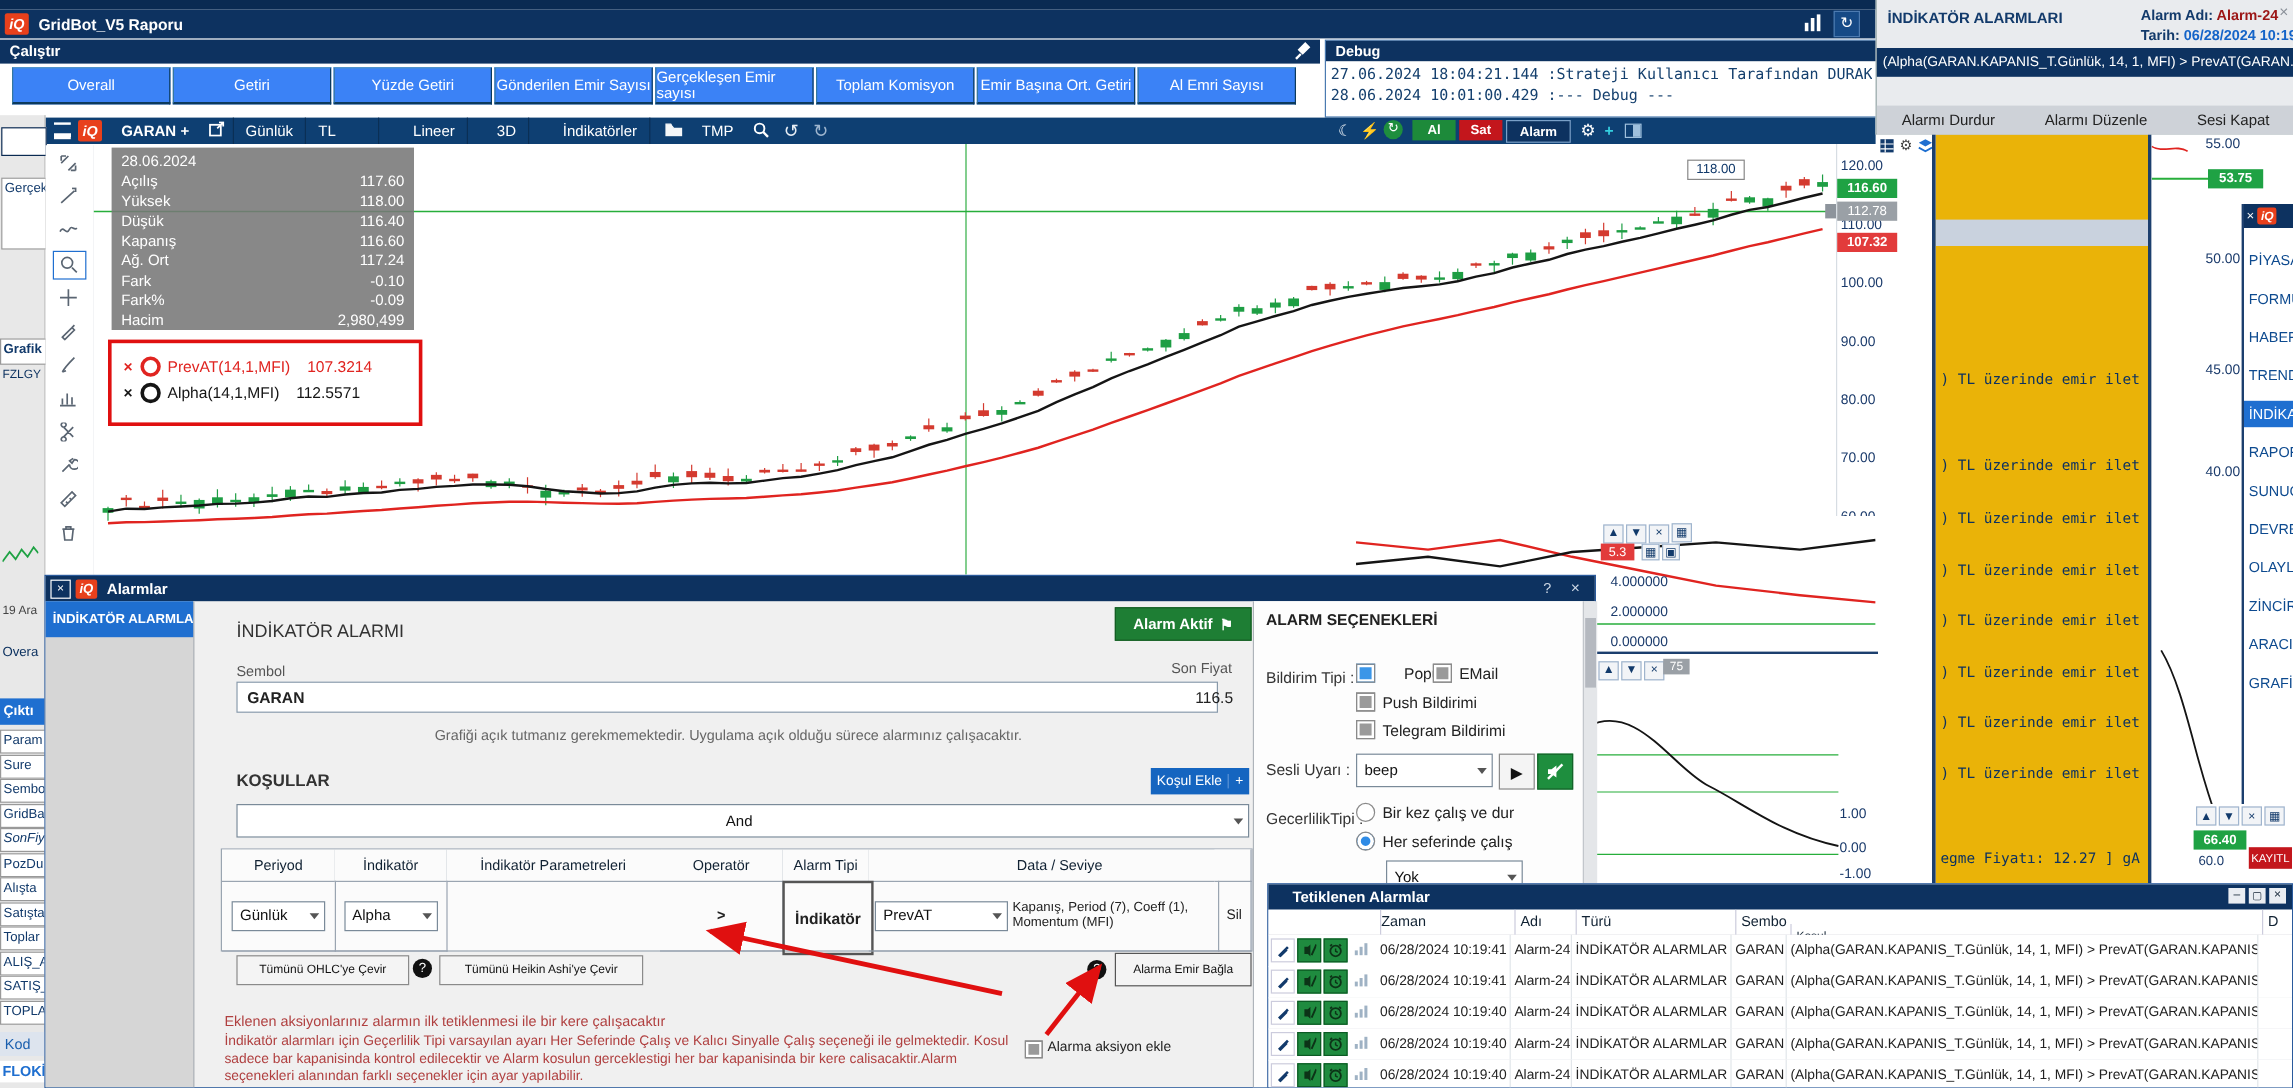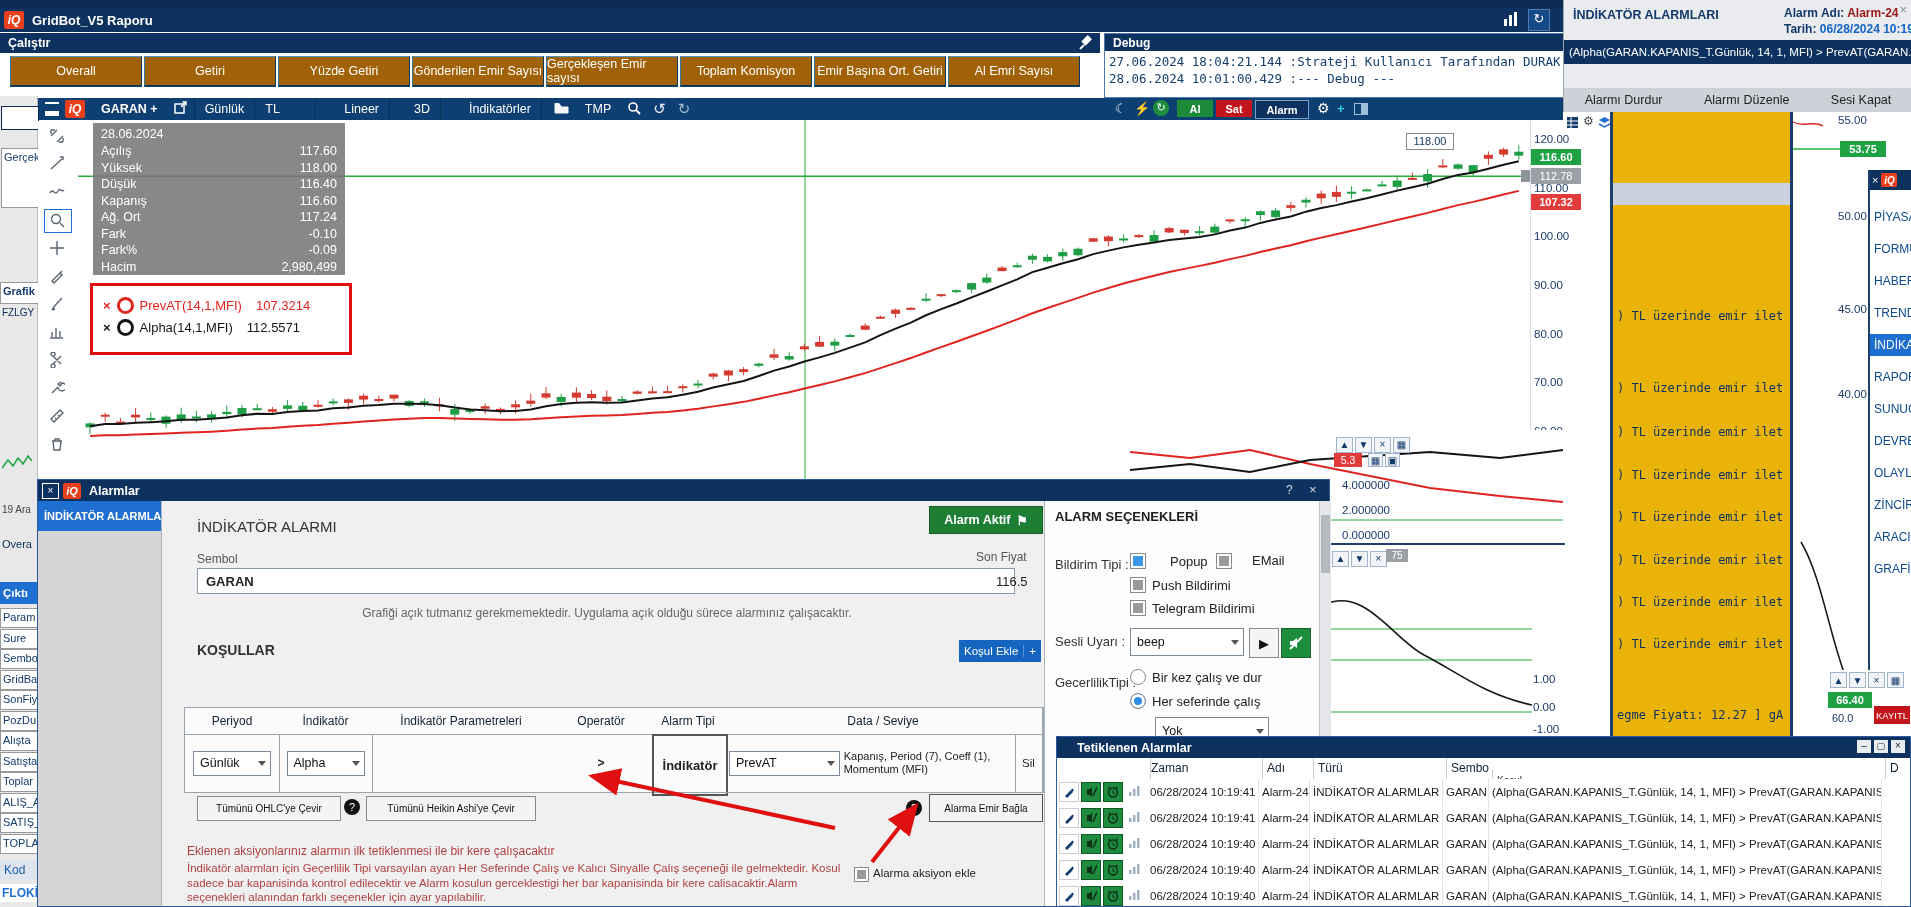--- a/index.html
+++ b/index.html
@@ -2,21 +2,21 @@
 <html><head>
 <meta charset="utf-8">
 <style>
   html,body{margin:0;padding:0;background:#c7cdd4;}
   #root{position:relative;width:1911px;height:907px;background:#ffffff;overflow:hidden;
         font-family:"Liberation Sans",sans-serif;color:#222;}
   .abs{position:absolute;}
   .navy{background:#0d3260;color:#fff;}
   .mono{font-family:"DejaVu Sans Mono",monospace;}
   
-  .rep-btn{background:#a16207;color:#fff;font-size:12.5px;display:flex;align-items:center;justify-content:center;
+  .rep-btn{background:#3b82f6;color:#fff;font-size:12.5px;display:flex;align-items:center;justify-content:center;
            border-top:1px solid #4d93c4;border-left:1px solid #35779f;border-right:1px solid #0c3a5c;border-bottom:2px solid #0c3a5c;cursor:pointer;}
   .tb-item{color:#fff;font-size:12.5px;display:flex;align-items:center;padding:0 10px;height:22px;border-right:1px solid #0a2f55;cursor:pointer;}
   .tb-icon{color:#e8eef5;font-size:13px;padding:0 6px;cursor:pointer;}
   .iq-logo{background:#e8401c;color:#fff;font-weight:bold;font-style:italic;display:flex;align-items:center;justify-content:center;border-radius:2px;}
   
   .rail-box{background:#fff;border:1px solid #999;color:#123a6b;font-size:11px;line-height:17px;overflow:hidden;white-space:nowrap;padding-left:2px;}
   
   .winbar{background:#0d3260;color:#fff;display:flex;align-items:center;}
   .ctl-box{width:15px;height:14px;border:1px solid #9fb4cd;background:#f2f4f7;color:#123a6b;font-size:10px;
            display:inline-flex;align-items:center;justify-content:center;margin-left:2px;cursor:pointer;}
@@ -140,21 +140,21 @@
         </svg>
     </div>
     <div class="abs" style="left:2px;top:408px;font-size:10px;color:#444;">19 Ara</div>
     <div class="abs" style="left:2px;top:442px;font-size:11px;color:#0d3260;">Overa</div>
     <div class="abs" style="left:0;top:486px;width:37px;height:22px;background:#1f6fd0;color:#fff;font-weight:bold;font-size:11.5px;line-height:22px;padding-left:3px;overflow:hidden;">Çıktı</div>
     <div id="rail-items">
         <div class="rail-box abs" style="left: 0px; top: 512px; width: 35px; height: 18px;">Param</div>
         <div class="rail-box abs" style="left: 0px; top: 532.5px; width: 35px; height: 18px;">Sure</div>
         <div class="rail-box abs" style="left: 0px; top: 553px; width: 35px; height: 18px;">Sembo</div>
         <div class="rail-box abs" style="left: 0px; top: 573.5px; width: 35px; height: 18px;">GridBa</div>
-        <div class="rail-box abs" style="left: 0px; top: 594px; width: 35px; height: 18px;">SonFiy</div>
+        <div class="rail-box abs" style="left: 0px; top: 594px; width: 35px; height: 18px; font-style: italic;">SonFiy</div>
         <div class="rail-box abs" style="left: 0px; top: 614.5px; width: 35px; height: 18px;">PozDu</div>
         <div class="rail-box abs" style="left: 0px; top: 635px; width: 35px; height: 18px;">Alışta</div>
         <div class="rail-box abs" style="left: 0px; top: 655.5px; width: 35px; height: 18px;">Satışta</div>
         <div class="rail-box abs" style="left: 0px; top: 676px; width: 35px; height: 18px;">Toplar</div>
         <div class="rail-box abs" style="left: 0px; top: 696.5px; width: 35px; height: 18px;">ALIŞ_A</div>
         <div class="rail-box abs" style="left: 0px; top: 717px; width: 35px; height: 18px;">SATIŞ_</div>
         <div class="rail-box abs" style="left: 0px; top: 737.5px; width: 35px; height: 18px;">TOPLA</div>
       </div>
     <div class="abs" style="left:0;top:764px;width:37px;height:20px;background:#dde4ee;color:#1a5fae;font-size:12px;line-height:20px;padding-left:4px;">Kod</div>
     <div class="abs" style="left:0;top:788px;width:37px;height:18px;background:#fff;color:#1f6fd0;font-weight:bold;font-size:12px;line-height:18px;padding-left:2px;overflow:hidden;">FLOKİ</div>
@@ -627,20 +627,24 @@
     <div class="abs" style="left:159px;top:72px;font-size:12px;color:#555;">Sembol</div>
     <div class="abs" style="left:938px;top:70px;font-size:12px;color:#555;">Son Fiyat</div>
     <div class="abs" style="left:159px;top:88px;width:818px;height:26px;background:#fff;border:1px solid #8899aa;font-weight:bold;font-size:13px;line-height:26px;padding-left:8px;box-sizing:border-box;">GARAN</div>
     <div class="abs" style="left:958px;top:94px;font-size:13px;color:#222;">116.5</div>
     <div class="abs" style="left:159px;top:126px;width:820px;text-align:center;font-size:12px;color:#666;">Grafiği açık tutmanız gerekmemektedir. Uygulama açık olduğu sürece alarmınız çalışacaktır.</div>
     <div class="abs" style="left:159px;top:162px;font-size:14px;font-weight:bold;color:#333;">KOŞULLAR</div>
     <div class="abs badge" style="left:921px;top:160px;width:82px;height:22px;background:#1565c0;font-size:11.5px;gap:5px;">
         <span>Koşul Ekle</span>
         <span style="border-left:1px solid #5a93d6;padding-left:5px;">+</span>
       </div>
+    <div class="abs combo" style="left:159px;top:190px;width:844px;height:28px;box-sizing:border-box;">
+      <span style="flex:1;text-align:center;">And</span>
+        <span class="caret"></span>
+    </div>
 
     <div id="cond-table" class="abs" style="left:146px;top:227px;width:860px;height:86px;background:#fbfbfb;border:1px solid #9aa5b1;box-sizing:border-box;">
         <div class="cell hdrcell" style="left: 0px; top: 0px; width: 94px; height: 26px;">Periyod</div>
         <div class="cell hdrcell" style="left: 94px; top: 0px; width: 93px; height: 26px;">İndikatör</div>
         <div class="cell hdrcell" style="left: 187px; top: 0px; width: 178px; height: 26px;">İndikatör Parametreleri</div>
         <div class="cell hdrcell" style="left: 365px; top: 0px; width: 102px; height: 26px;">Operatör</div>
         <div class="cell hdrcell" style="left: 467px; top: 0px; width: 72px; height: 26px;">Alarm Tipi</div>
         <div class="cell hdrcell" style="left: 539px; top: 0px; width: 318px; height: 26px;">Data / Seviye</div>
         <div class="cell hdrcell" style="left: 827px; top: 0px; width: 30px; height: 26px; background: rgb(251, 251, 251);"></div>
         <div style="position: absolute; left: 0px; top: 26px; width: 858px; height: 58px;"></div>
@@ -682,21 +686,21 @@
     <div class="abs" style="left:835px;top:387px;font-size:11.5px;color:#222;">Alarma aksiyon ekle</div>
 
     <div class="abs" style="left:1006px;top:21px;width:275px;height:405px;background:#fdfdfd;border-left:1px solid #aeb4ba;">
       <div style="font-weight:bold;font-size:13px;color:#222;margin:8px 0 0 10px;">ALARM SEÇENEKLERİ</div>
       <div class="abs" style="left:10px;top:56px;font-size:13px;color:#333;">Bildirim Tipi :</div>
       <div id="notify-opts">
           <div class="abs" style="left: 85px; top: 52px; display: flex; align-items: center; gap: 24px;">
             <div class="chk on"></div>
             <div style="font-size: 13px; color: rgb(34, 34, 34);">Popup</div>
           </div>
-          <div class="abs" style="left: 149px; top: 52px; display: flex; align-items: flex-start; gap: 20px; margin-left: 22px;">
+          <div class="abs" style="left: 149px; top: 52px; display: flex; align-items: center; gap: 6px;">
             <div class="chk gray"></div>
             <div style="font-size: 13px; color: rgb(34, 34, 34);">EMail</div>
           </div>
           <div class="abs" style="left: 85px; top: 76px; display: flex; align-items: center; gap: 6px;">
             <div class="chk gray"></div>
             <div style="font-size: 13px; color: rgb(34, 34, 34);">Push Bildirimi</div>
           </div>
           <div class="abs" style="left: 85px; top: 99px; display: flex; align-items: center; gap: 6px;">
             <div class="chk gray"></div>
             <div style="font-size: 13px; color: rgb(34, 34, 34);">Telegram Bildirimi</div>

